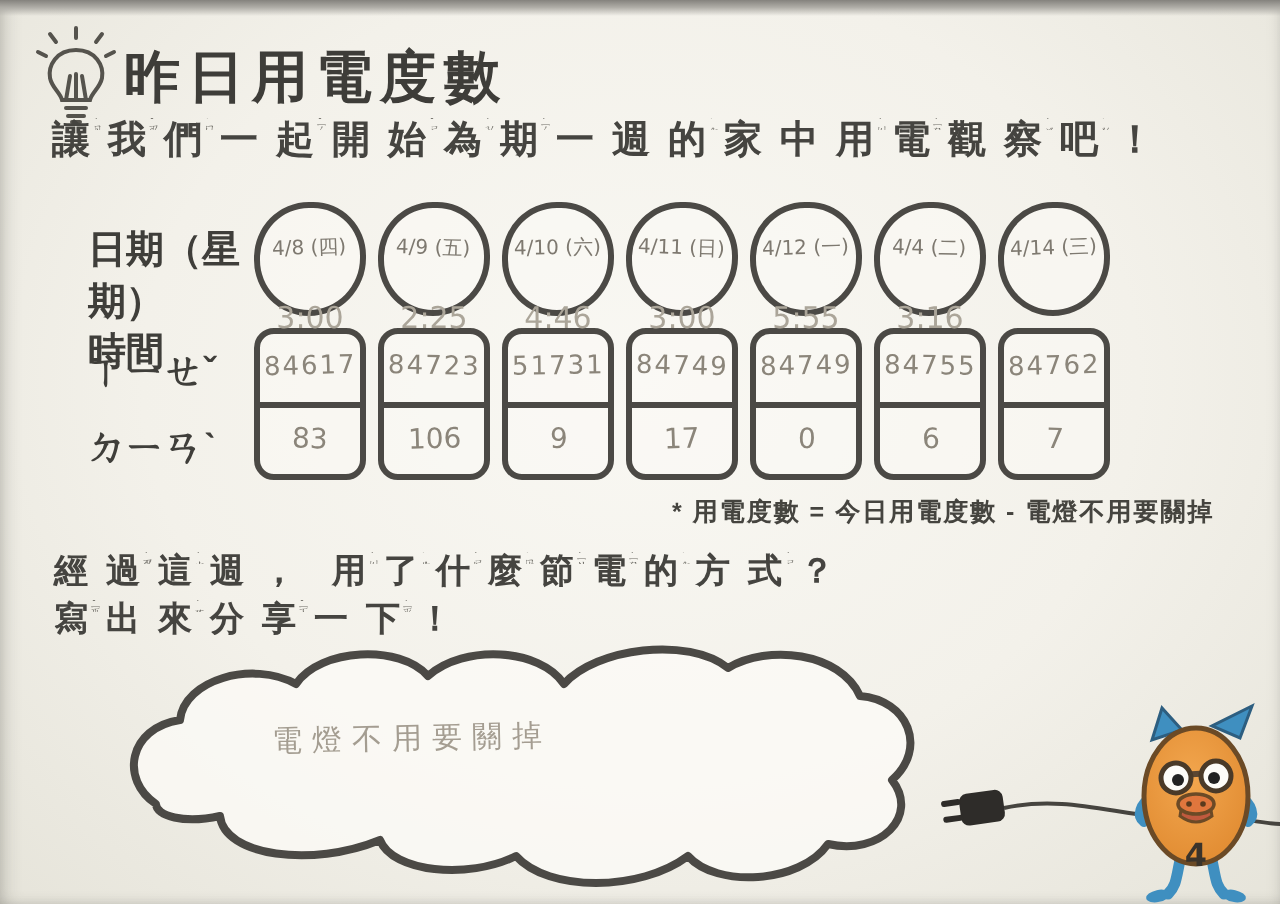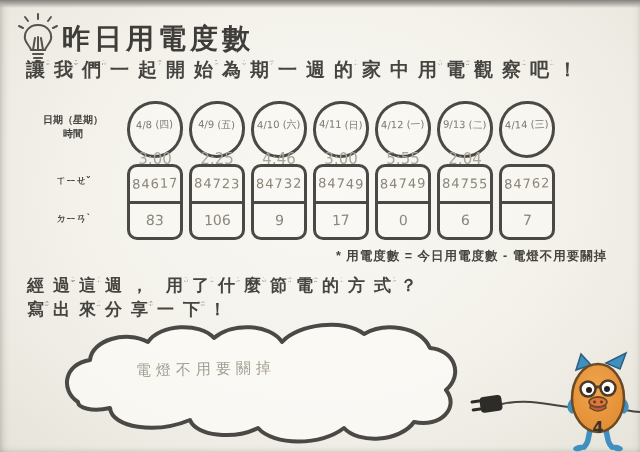--- a/index.html
+++ b/index.html
@@ -17,22 +17,22 @@
   .ruby-row{position:absolute;display:flex;align-items:flex-start;white-space:nowrap;}
   .zi{display:inline-flex;margin-right:3px;align-items:flex-start;}
   .han{font-weight:bold;color:#454440;}
   #subtitle{left:26px;top:57px;}
   #subtitle .han{font-size:19px;}
   .zy{writing-mode:vertical-rl;text-orientation:upright;font-size:6px;line-height:1;
     color:#6e6c66;margin-top:2px;max-height:22px;overflow:hidden;}
   .q .han{font-size:17px;}
   #q1{left:27px;top:274px;}
   #q2{left:27px;top:298px;}
-  .lbl{position:absolute;font-weight:bold;color:#3f3e3a;font-size:10px;width:98px;
-    text-align:center;left:24px;line-height:1.35;}
+  .lbl{position:absolute;font-weight:bold;color:#3f3e3a;font-size:19px;width:98px;
+    left:44px;line-height:1.35;}
   #lblDate{top:113px;}
   #lblMeter{top:174px;}
   #lblUsage{top:212px;}
   #columns{position:absolute;left:127px;top:101px;display:flex;gap:6px;}
   .col{width:56px;}
   .circle{width:56px;height:57px;border:3px solid #4b4945;border-radius:50% 48% 52% 50%;
     box-sizing:border-box;text-align:center;padding-top:10px;background:rgba(251,250,246,.55);}
   .box{margin-top:6px;height:76px;border:3px solid #4b4945;border-radius:10px;
     box-sizing:border-box;background:rgba(251,250,246,.55);display:flex;flex-direction:column;}
   .cell{flex:1;display:flex;align-items:center;justify-content:center;}
@@ -175,21 +175,21 @@
             </div>
             <div class="cell bot">
               <span class="hw usage" style="transform: rotate(-1.5deg);">106</span>
             </div>
           </div>
         </div>
         <div class="col">
           <div class="circle"><span class="hw date" style="transform: rotate(-1deg);">4/10 (六)</span><div class="hw time">4:46</div></div>
           <div class="box">
             <div class="cell top">
-              <span class="hw meter" style="transform: rotate(-0.8deg);">84732</span>
+              <span class="hw meter" style="transform: rotate(-0.8deg);">51731</span>
             </div>
             <div class="cell bot">
               <span class="hw usage" style="transform: rotate(1deg);">9</span>
             </div>
           </div>
         </div>
         <div class="col">
           <div class="circle"><span class="hw date" style="transform: rotate(2deg);">4/11 (日)</span><div class="hw time">3:00</div></div>
           <div class="box">
             <div class="cell top">
@@ -205,21 +205,21 @@
           <div class="box">
             <div class="cell top">
               <span class="hw meter" style="transform: rotate(-1.2deg);">84749</span>
             </div>
             <div class="cell bot">
               <span class="hw usage" style="transform: rotate(1.5deg);">0</span>
             </div>
           </div>
         </div>
         <div class="col">
-          <div class="circle"><span class="hw date" style="transform: rotate(1deg);">9/13 (二)</span><div class="hw time">2:04</div></div>
+          <div class="circle"><span class="hw date" style="transform: rotate(1deg);">4/4 (二)</span><div class="hw time">3:16</div></div>
           <div class="box">
             <div class="cell top">
               <span class="hw meter" style="transform: rotate(0.8deg);">84755</span>
             </div>
             <div class="cell bot">
               <span class="hw usage" style="transform: rotate(-1deg);">6</span>
             </div>
           </div>
         </div>
         <div class="col">

